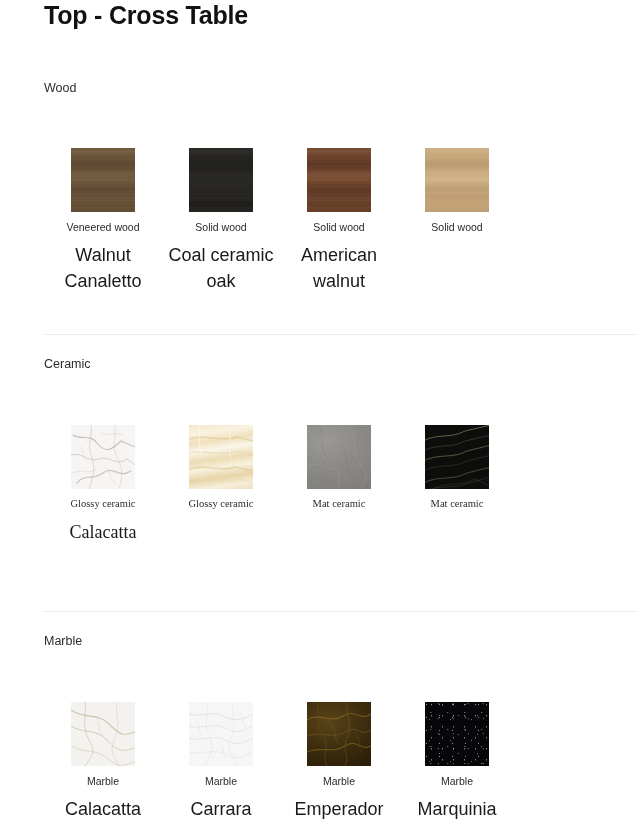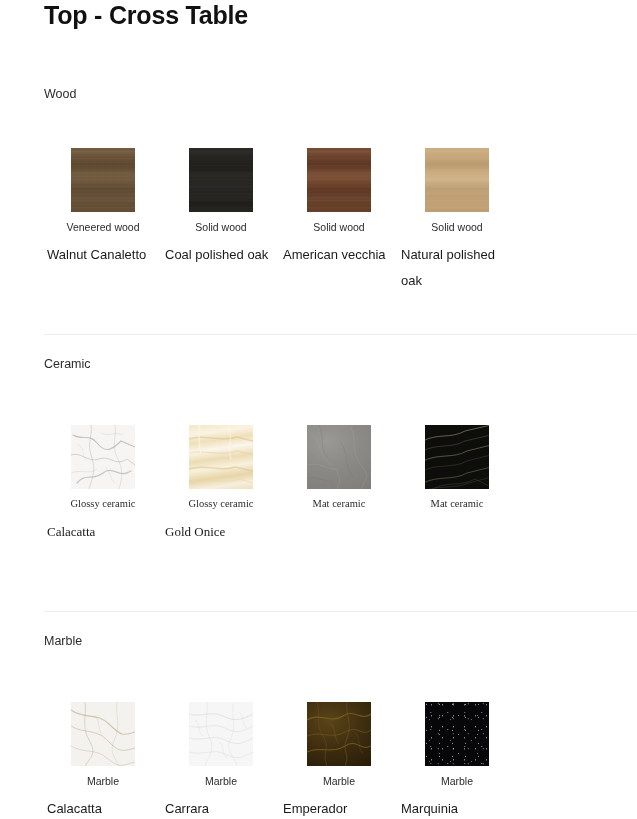--- a/index.html
+++ b/index.html
@@ -86,23 +86,23 @@
     margin-top: 8px;
     font-size: 10.5px;
     color: #2b2b2b;
     text-align: center;
     line-height: 14px;
     width: 116px;
   }
 
   .swatch-name {
     margin-top: 8px;
-    font-size: 13px;
+    font-size: 18px;
     color: #1a1a1a;
-    text-align: left;
+    text-align: center;
     line-height: 26px;
     width: 112px;
   }
 
   
   .wood-grain {
     position: absolute;
     inset: 0;
     background-image:
       repeating-linear-gradient(
@@ -180,53 +180,52 @@
   }
 </style>
 </head>
 <body>
 
 <div class="page">
 
   <div class="page-title">Top - Cross Table</div>
 
   <div class="section" style="top:80px;">
-    <div class="section-label" style="top:0px;margin-top:6px;">Wood</div>
+    <div class="section-label" style="top:0px;">Wood</div>
     <div class="swatch-row" style="top:68px;">
 
       <div class="swatch-cell">
         <div class="swatch-chip tex-walnut-canaletto">
           <div class="wood-grain"></div>
         </div>
         <div class="swatch-finish">Veneered wood</div>
         <div class="swatch-name">Walnut Canaletto</div>
       </div>
 
       <div class="swatch-cell">
         <div class="swatch-chip tex-coal-oak">
           <div class="wood-grain"></div>
         </div>
         <div class="swatch-finish">Solid wood</div>
-        <div class="swatch-name">Coal polished oak</div>
+        <div class="swatch-name">Coal ceramic oak</div>
       </div>
 
       <div class="swatch-cell">
         <div class="swatch-chip tex-american-walnut">
           <div class="wood-grain"></div>
         </div>
         <div class="swatch-finish">Solid wood</div>
-        <div class="swatch-name">American vecchia</div>
+        <div class="swatch-name">American walnut</div>
       </div>
 
       <div class="swatch-cell">
         <div class="swatch-chip tex-natural-oak">
           <div class="wood-grain"></div>
         </div>
         <div class="swatch-finish">Solid wood</div>
-        <div class="swatch-name">Natural polished oak</div>
       </div>
 
     </div>
   </div>
 
   <div class="section" style="top:334px;">
     <div class="divider" style="top:0px;"></div>
     <div class="section-label" style="top:22px;">Ceramic</div>
     <div class="swatch-row" style="top:91px;font-family:Liberation Serif, serif;">
 
@@ -259,21 +258,20 @@
               <path d="M0 14 C16 8, 30 18, 48 12 L64 16" stroke="#ddc48a" stroke-width="1.6" opacity="0.6"></path>
               <path d="M0 28 C14 24, 32 32, 48 26 L64 30" stroke="#e6d2a2" stroke-width="1.2" opacity="0.55"></path>
               <path d="M0 44 C18 38, 30 48, 46 42 L64 46" stroke="#d9bf83" stroke-width="1.4" opacity="0.5"></path>
               <path d="M0 56 C16 52, 34 60, 50 54 L64 58" stroke="#e8d6ab" stroke-width="1.0" opacity="0.5"></path>
               <path d="M10 0 C12 10, 8 18, 12 28" stroke="#fffaf0" stroke-width="1.6" opacity="0.5"></path>
               <path d="M40 4 C44 14, 38 22, 42 34" stroke="#fffaf0" stroke-width="1.4" opacity="0.45"></path>
             </g>
           </svg>
         </div>
         <div class="swatch-finish">Glossy ceramic</div>
-        <div class="swatch-name">Gold Onice</div>
       </div>
 
 
       <div class="swatch-cell">
         <div class="swatch-chip tex-ardesia">
           <svg class="vein-svg" viewBox="0 0 64 64" preserveAspectRatio="none">
             <g fill="none" stroke="#a2a19e" stroke-width="0.8" opacity="0.45" stroke-linecap="round">
               <path d="M2 6 C14 14, 10 28, 22 38 S34 54, 30 64"></path>
               <path d="M44 2 C50 16, 44 28, 54 40 S58 54, 54 64"></path>
               <path d="M0 40 C12 36, 20 46, 32 44"></path>

